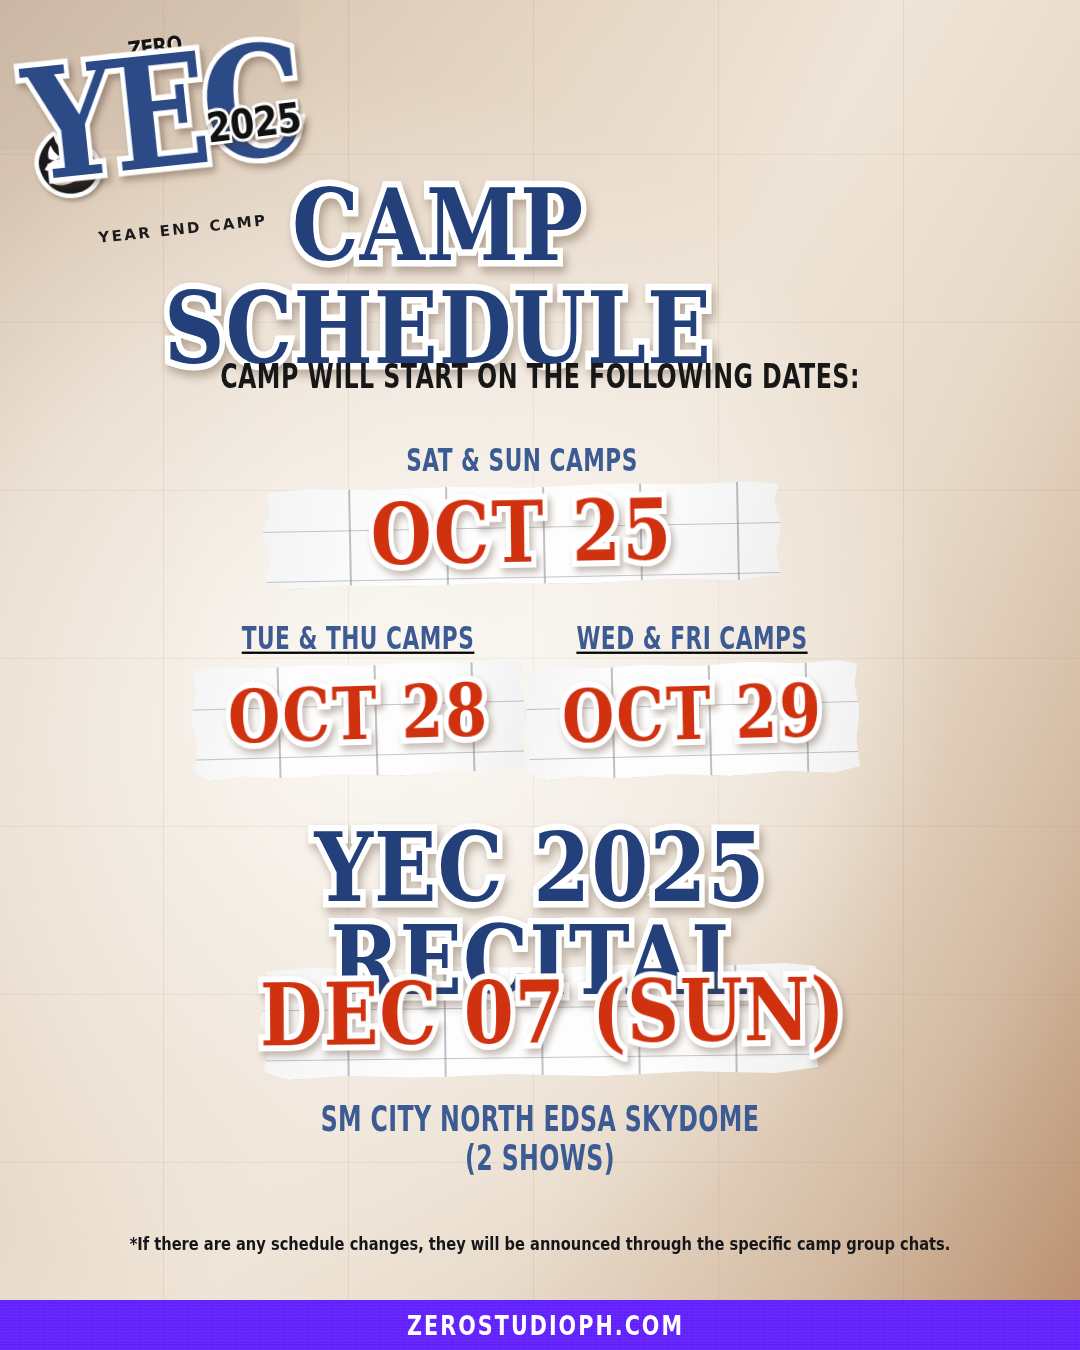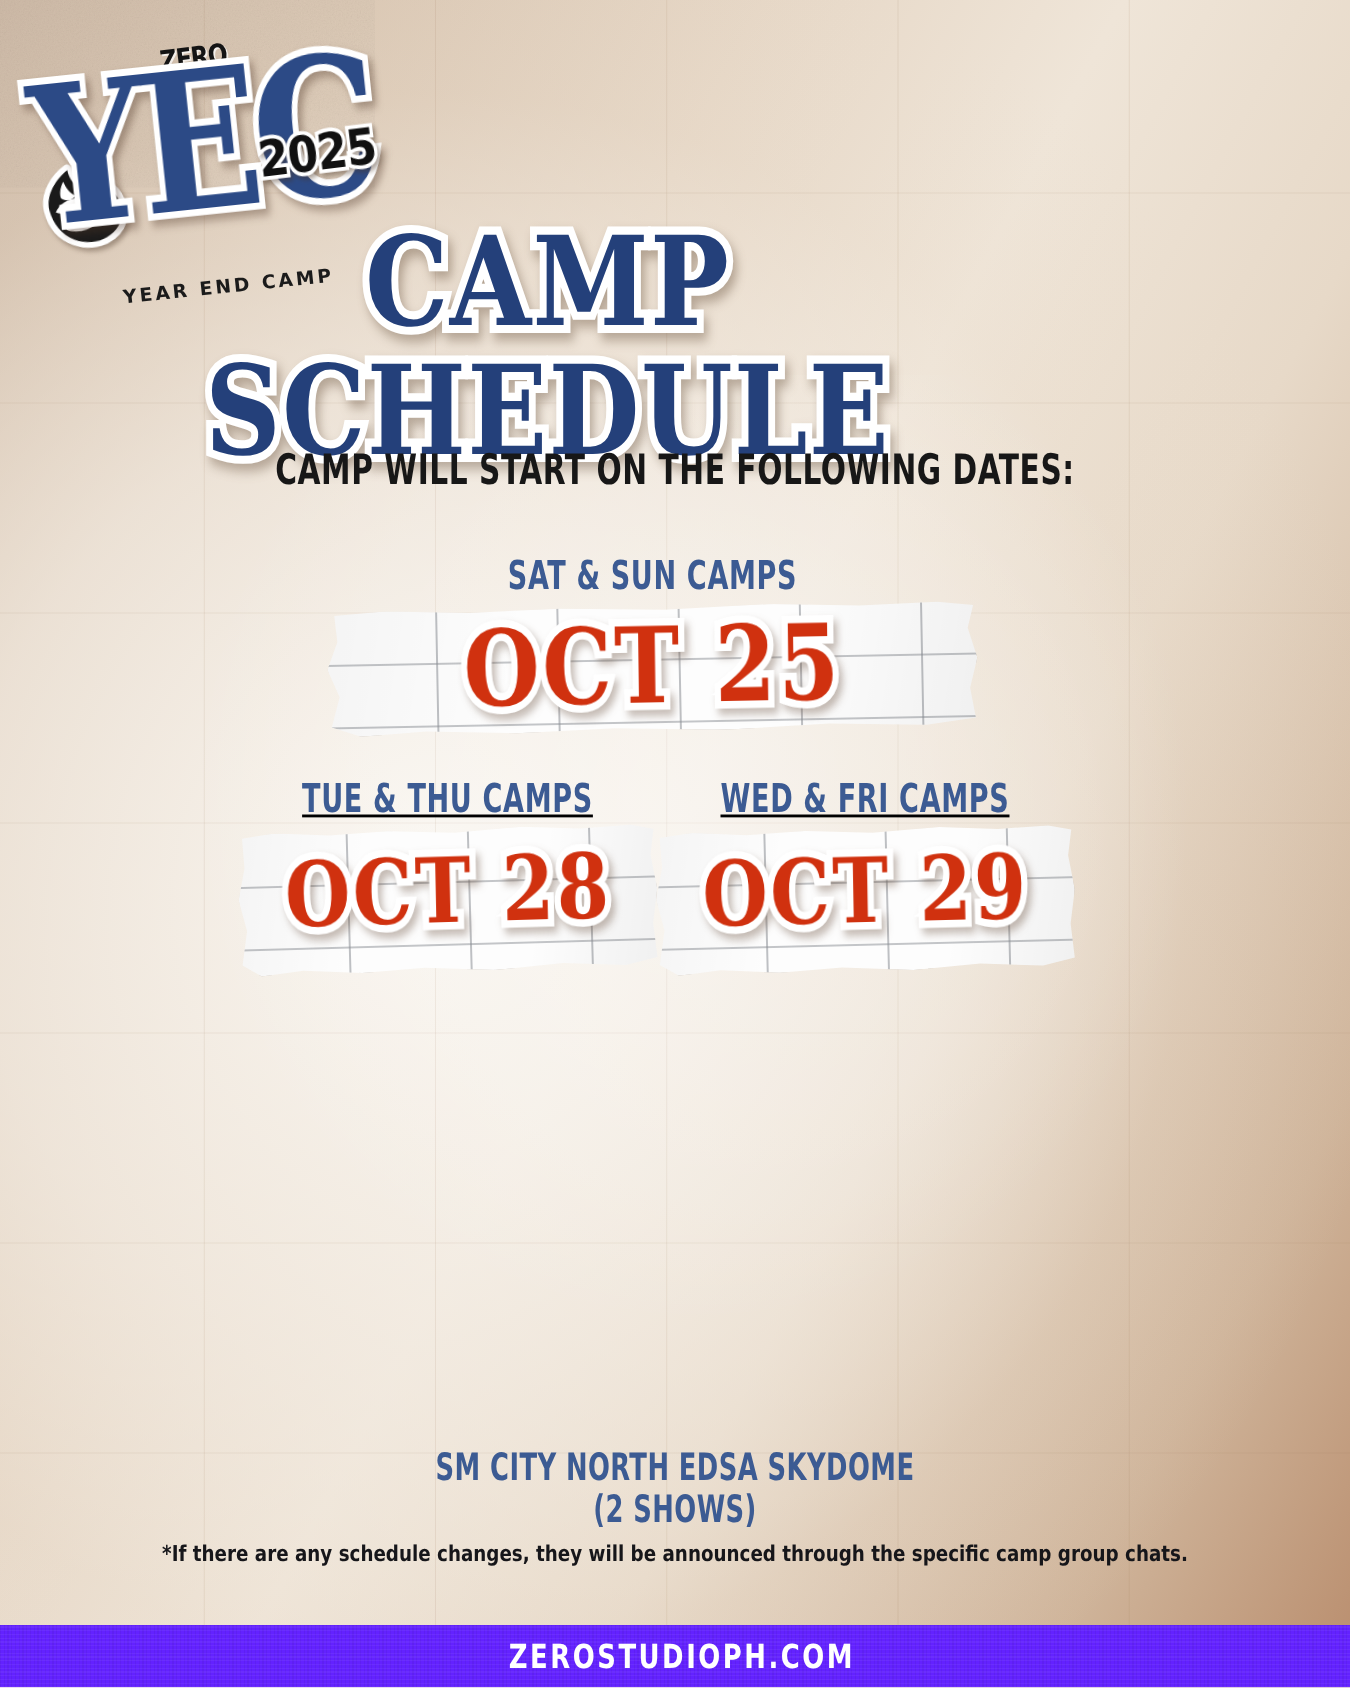--- a/index.html
+++ b/index.html
@@ -216,25 +216,25 @@
     -webkit-text-stroke:10px #ffffff;
     paint-order:stroke fill;
     filter:drop-shadow(3px 4px 3px rgba(90,60,40,.35));
     letter-spacing:1px;
     transform:scaleY(1.2) rotate(-0.5deg);
     white-space:nowrap;
     z-index:4;
   }
 
   #venue {
-    position:absolute; left:0; top:1158px; width:1080px;
-    text-align:center;
-    font-family:"DejaVu Sans Condensed","DejaVu Sans", sans-serif;
-    font-weight:bold;
-    font-size:27px;
+    position:absolute; left:0; top:1100px; width:1080px;
+    text-align:center;
+    font-family:"DejaVu Sans Condensed","DejaVu Sans", sans-serif;
+    font-weight:bold;
+    font-size:31px;
     line-height:1.26;
     letter-spacing:.4px;
     color:#3c5b93;
   }
   #venue div { transform:scaleX(.85) scaleY(1.12); }
 
   #footnote {
     position:absolute; left:0; top:1234px; width:1080px;
     text-align:center;
     font-family:"DejaVu Sans Condensed","DejaVu Sans", sans-serif;
@@ -328,20 +328,28 @@
     </div>
     <div id="card-3" class="card-half">
       <div class="card-label">WED &amp; FRI CAMPS</div>
       <div class="paper-holder">
         <div class="paper"></div>
         <div class="date-text">OCT 29</div>
       </div>
     </div>
   </div>
 
+  <div id="recital">
+    <div id="recital-line1" class="varsity">YEC 2025</div>
+    <div id="recital-line2" class="varsity">RECITAL</div>
+    <div id="recital-paper-holder">
+      <div id="recital-paper" class="paper"></div>
+      <div id="recital-date">DEC 07 (SUN)</div>
+    </div>
+  </div>
 
   <div id="venue">
     <div>SM CITY NORTH EDSA SKYDOME</div>
     <div>(2 SHOWS)</div>
   </div>
 
   <div id="footnote">*If there are any schedule changes, they will be announced through the specific camp group chats.</div>
 
   <div id="footer-bar">
     <div id="footer-text">ZEROSTUDIOPH.COM</div>

